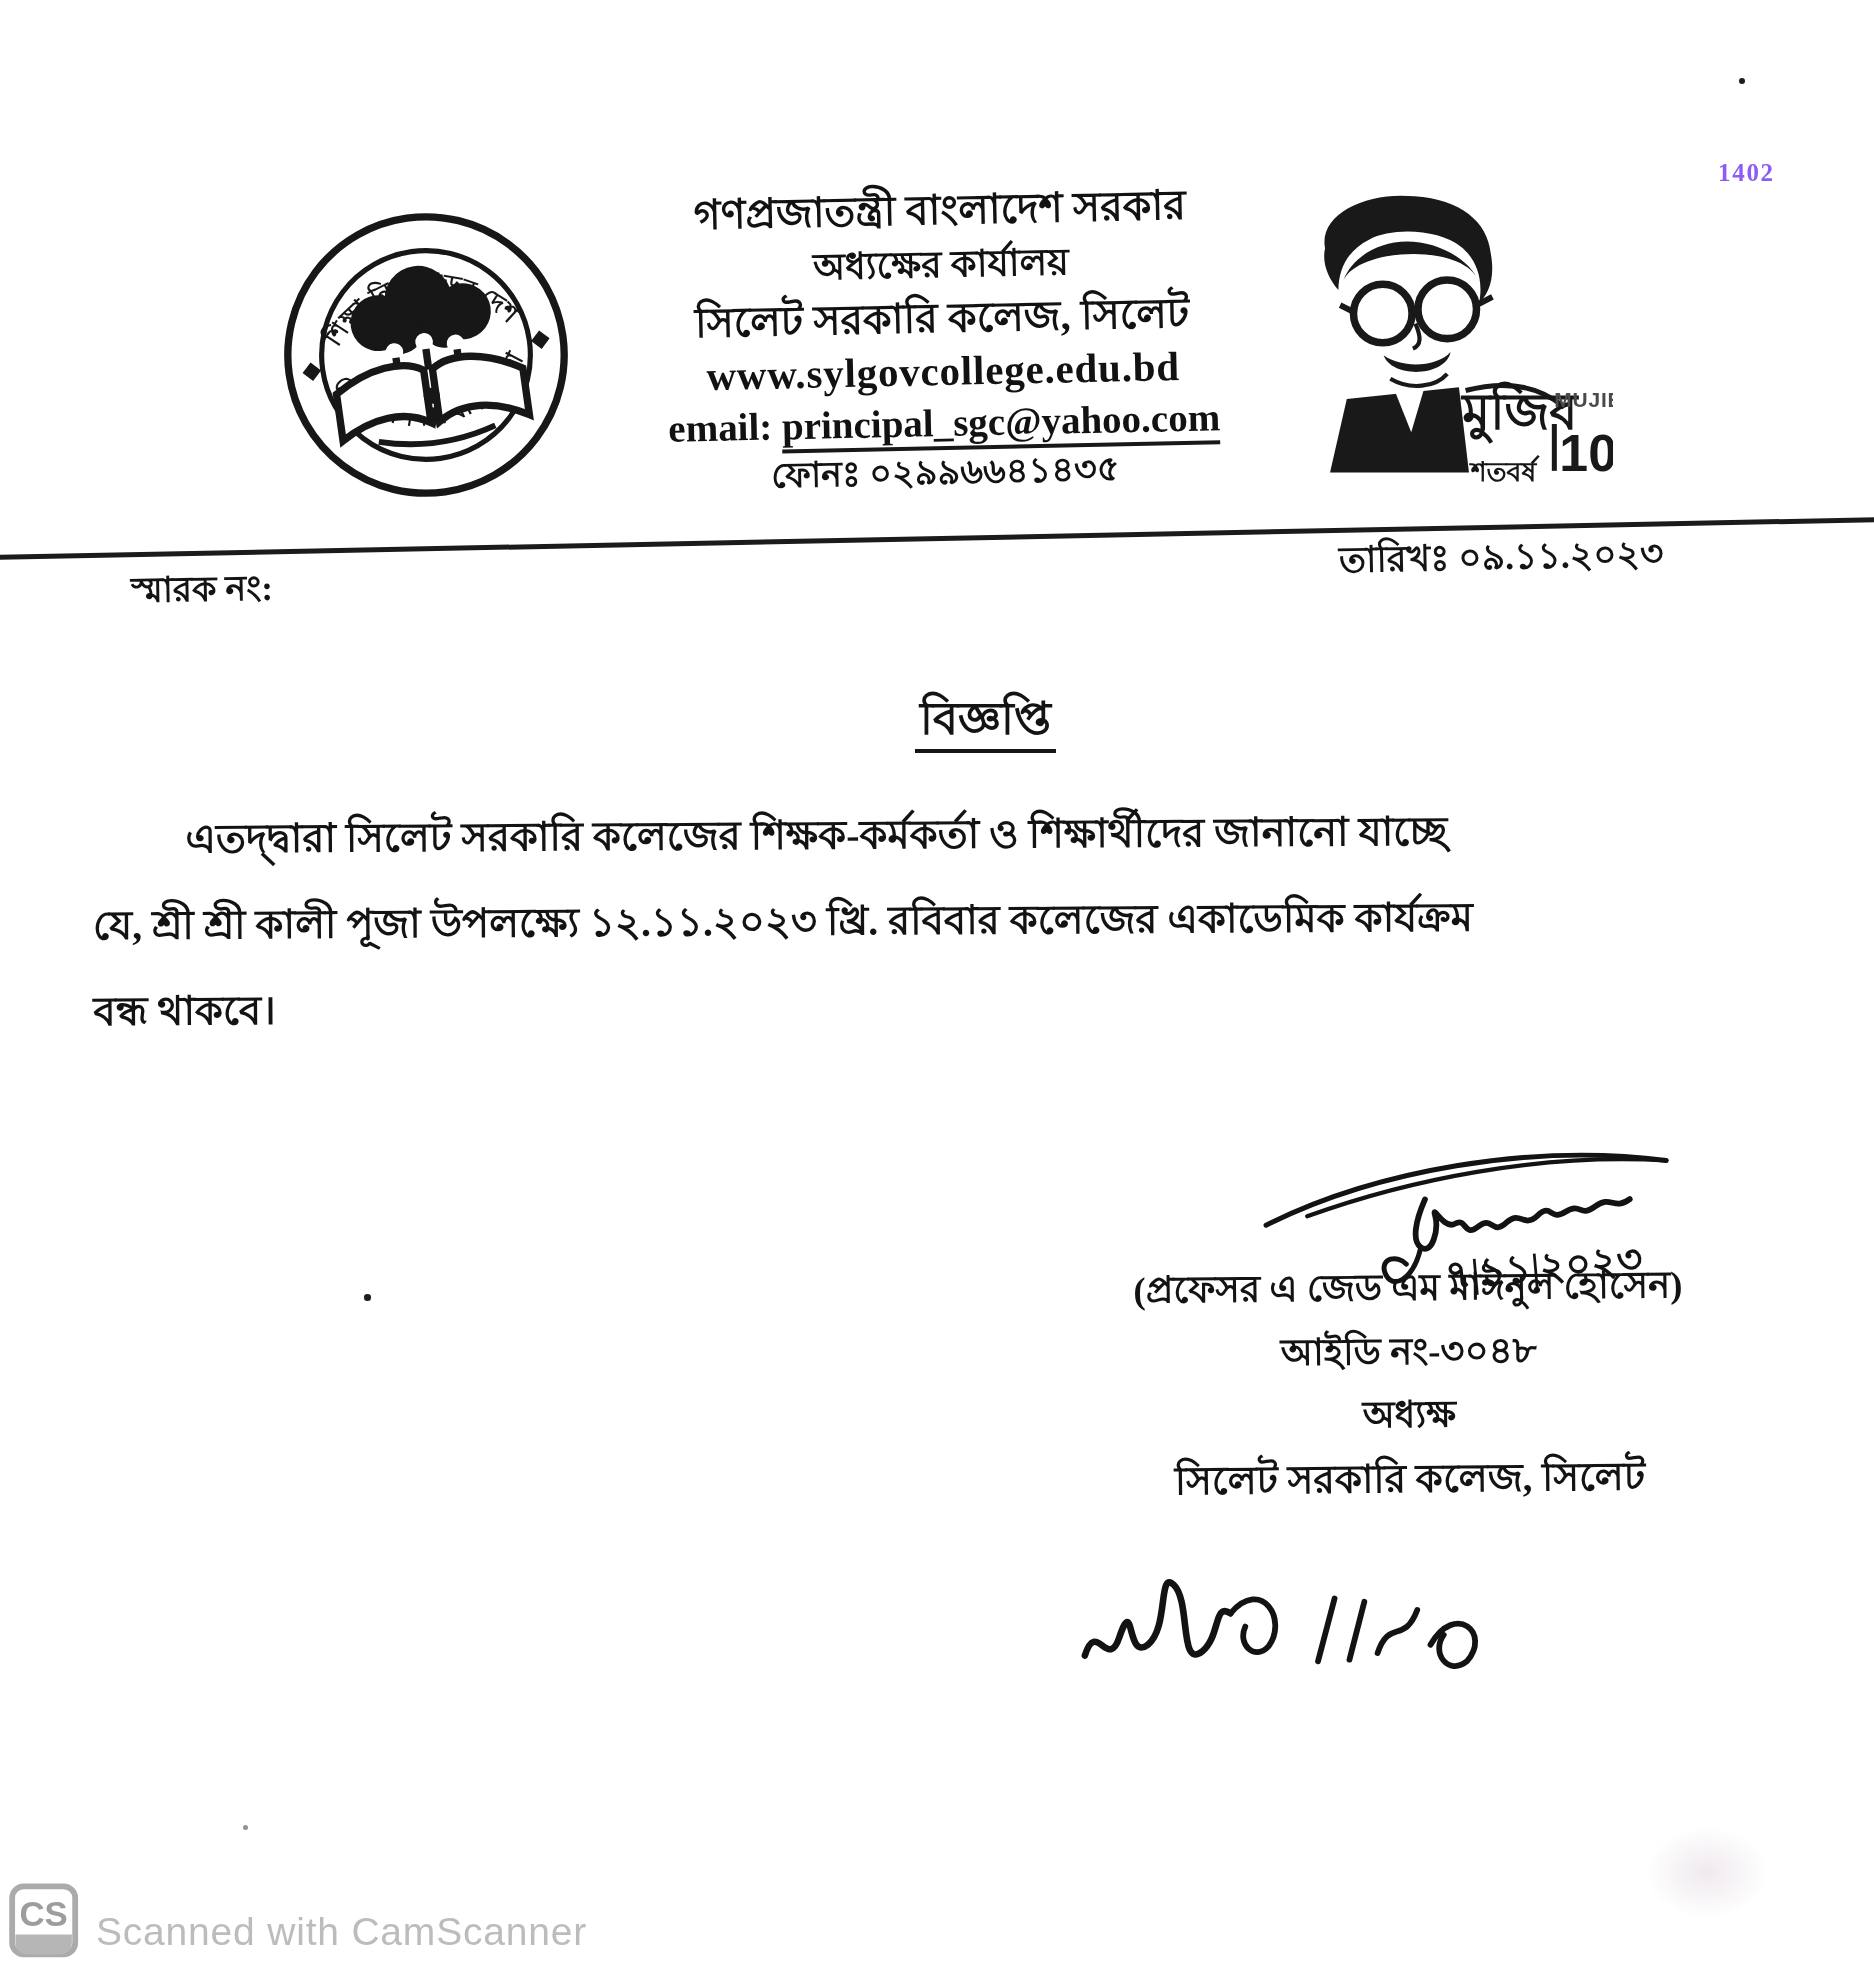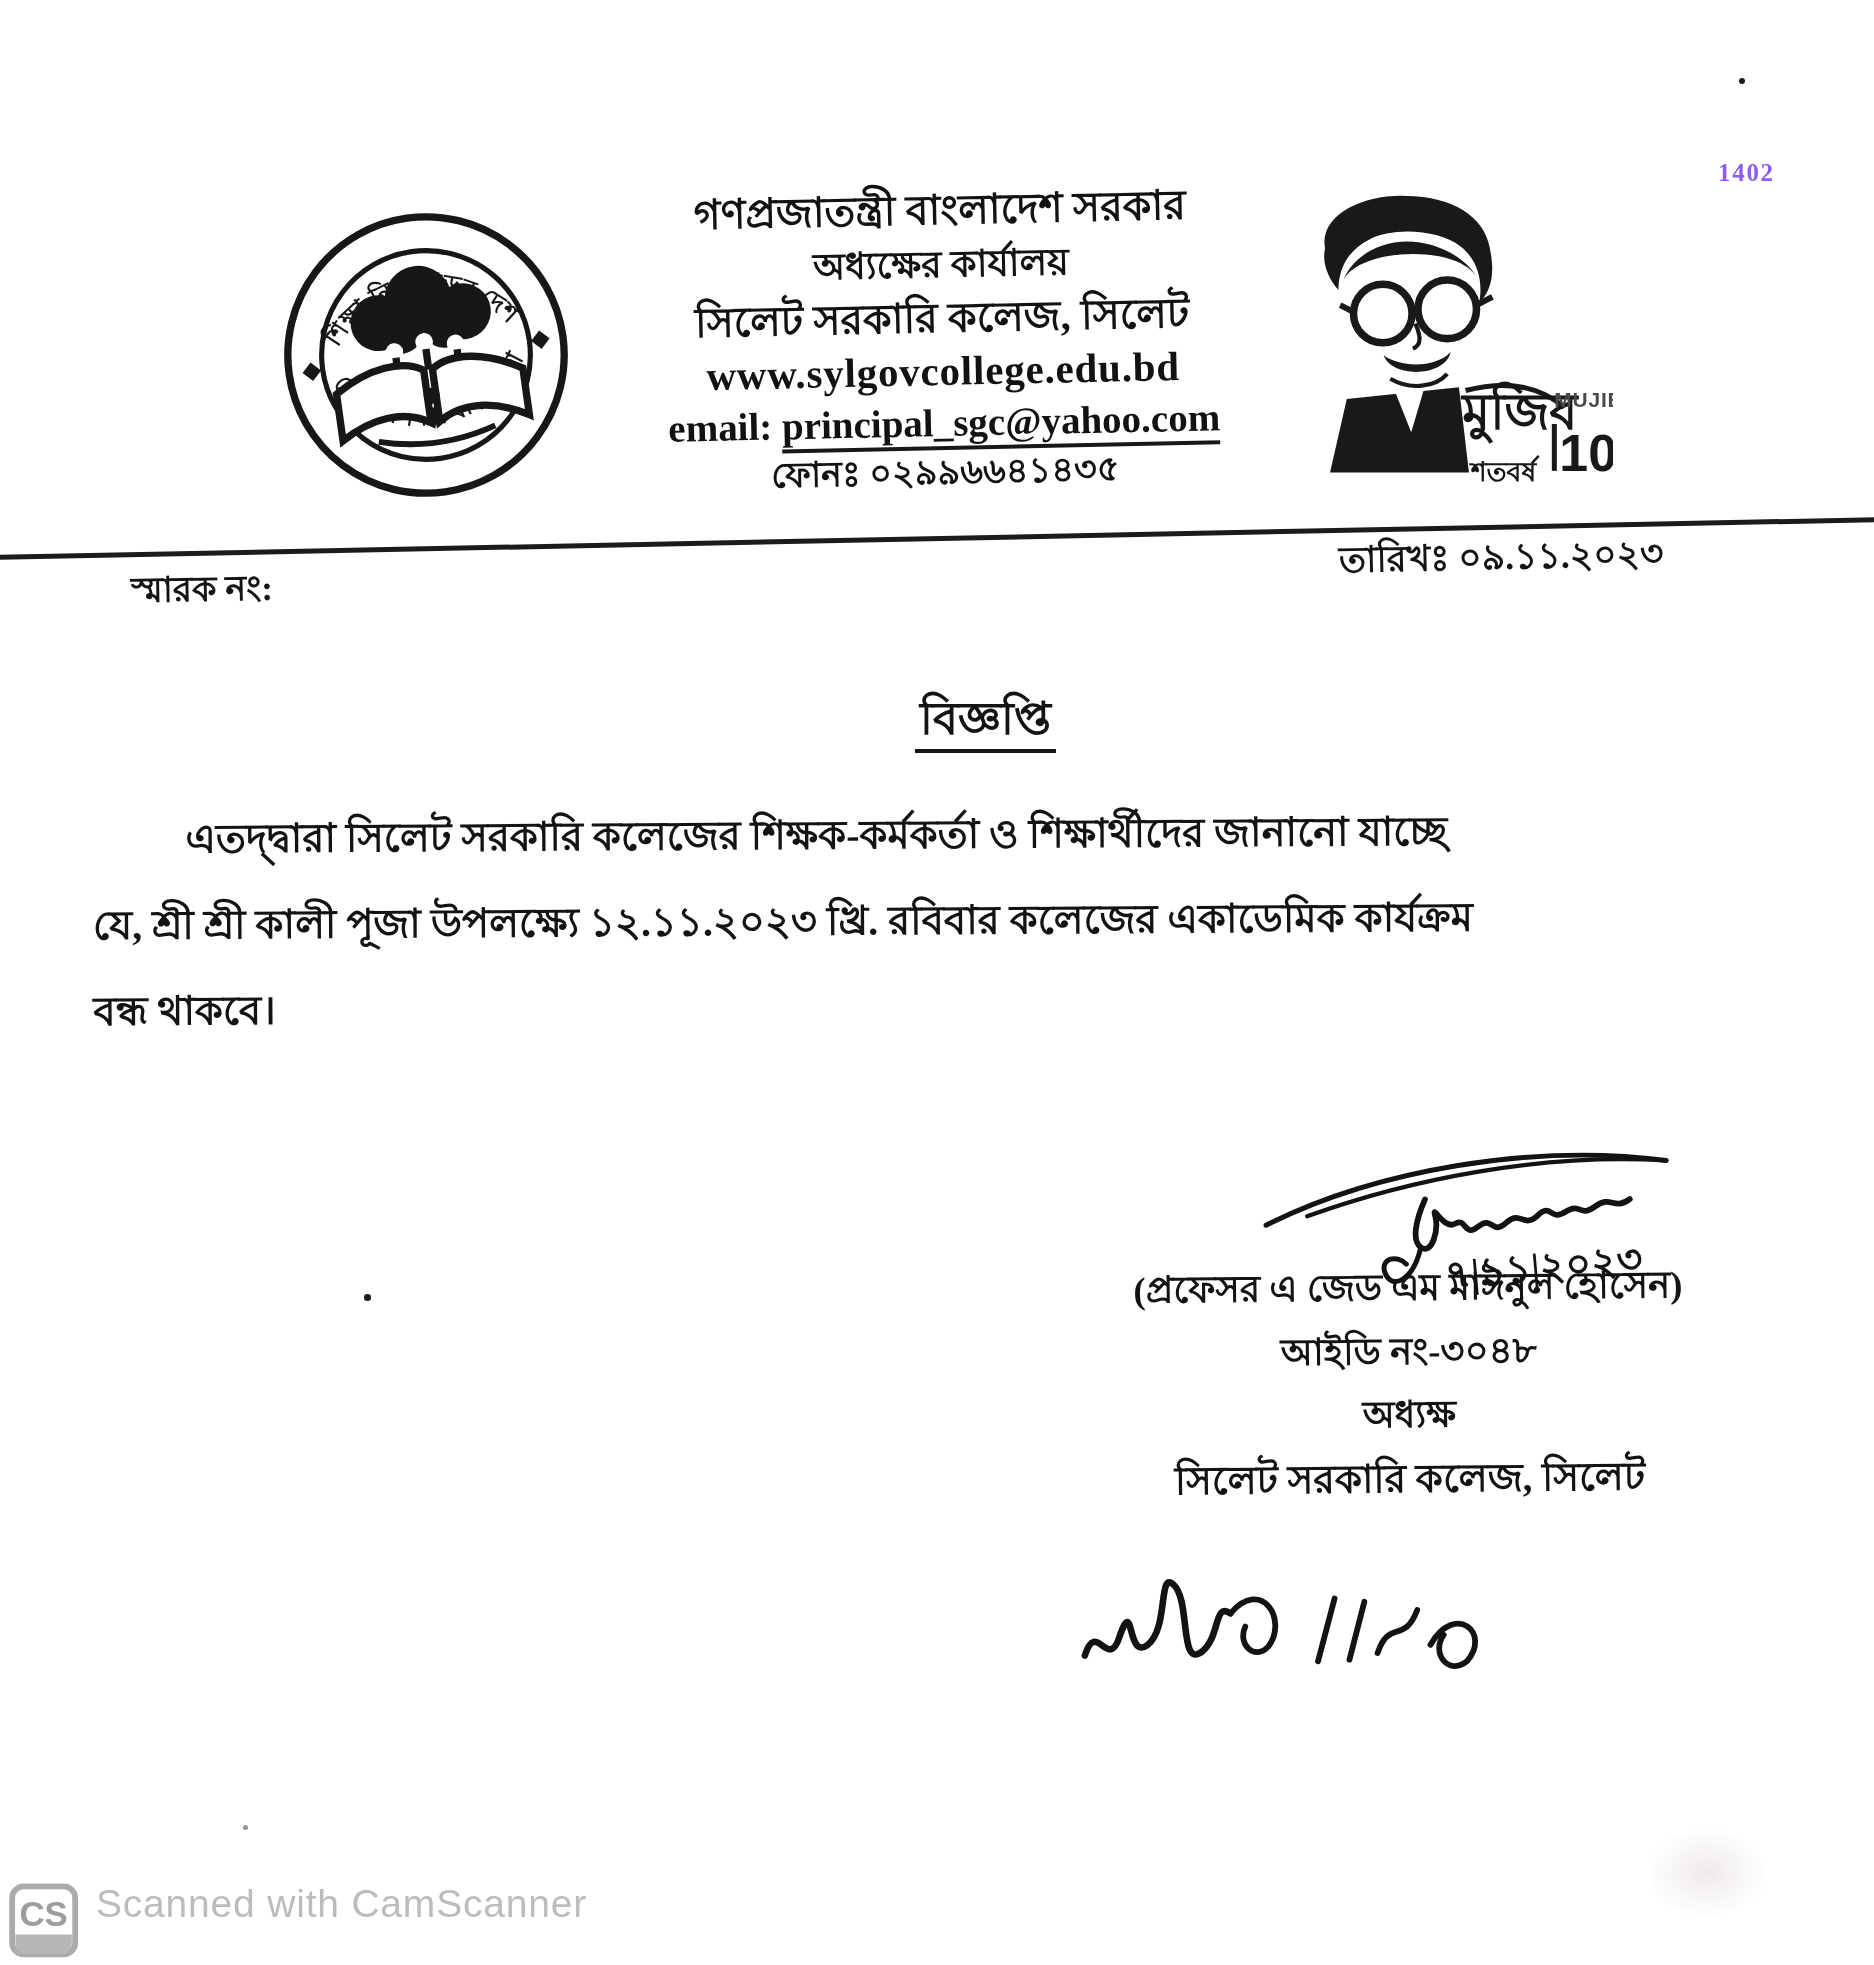--- a/index.html
+++ b/index.html
@@ -82,21 +82,21 @@
   .dot{background:#1d1d1d;border-radius:50%;}
   .dot-a{left:1739px;top:78px;width:5.8px;height:5.8px;}
   .dot-b{left:364px;top:1294px;width:6.6px;height:6.6px;}
   .dot-c{left:243px;top:1825px;width:5px;height:5px;background:#9a8f96;}
   .smudge{left:1645px;top:1827px;width:124px;height:91px;
     background:radial-gradient(ellipse at center,#efe9ee 0%,rgba(255,255,255,0) 70%);}
   
   .footer{left:0;top:1878px;width:1636px;height:88px;}
   .cs-badge{position:absolute;left:8.3px;top:5px;}
   .footer-text{
-    position:absolute;left:96px;top:4px;
+    position:absolute;left:96px;top:32px;
     font-family:"Liberation Sans", sans-serif;
     font-size:39px;color:#bcbcbc;letter-spacing:0.8px;
   }
   svg text{font-weight:bold;}
 </style>
 </head>
 <body>
 
 <div class="abs corner-number">1402</div>
 

